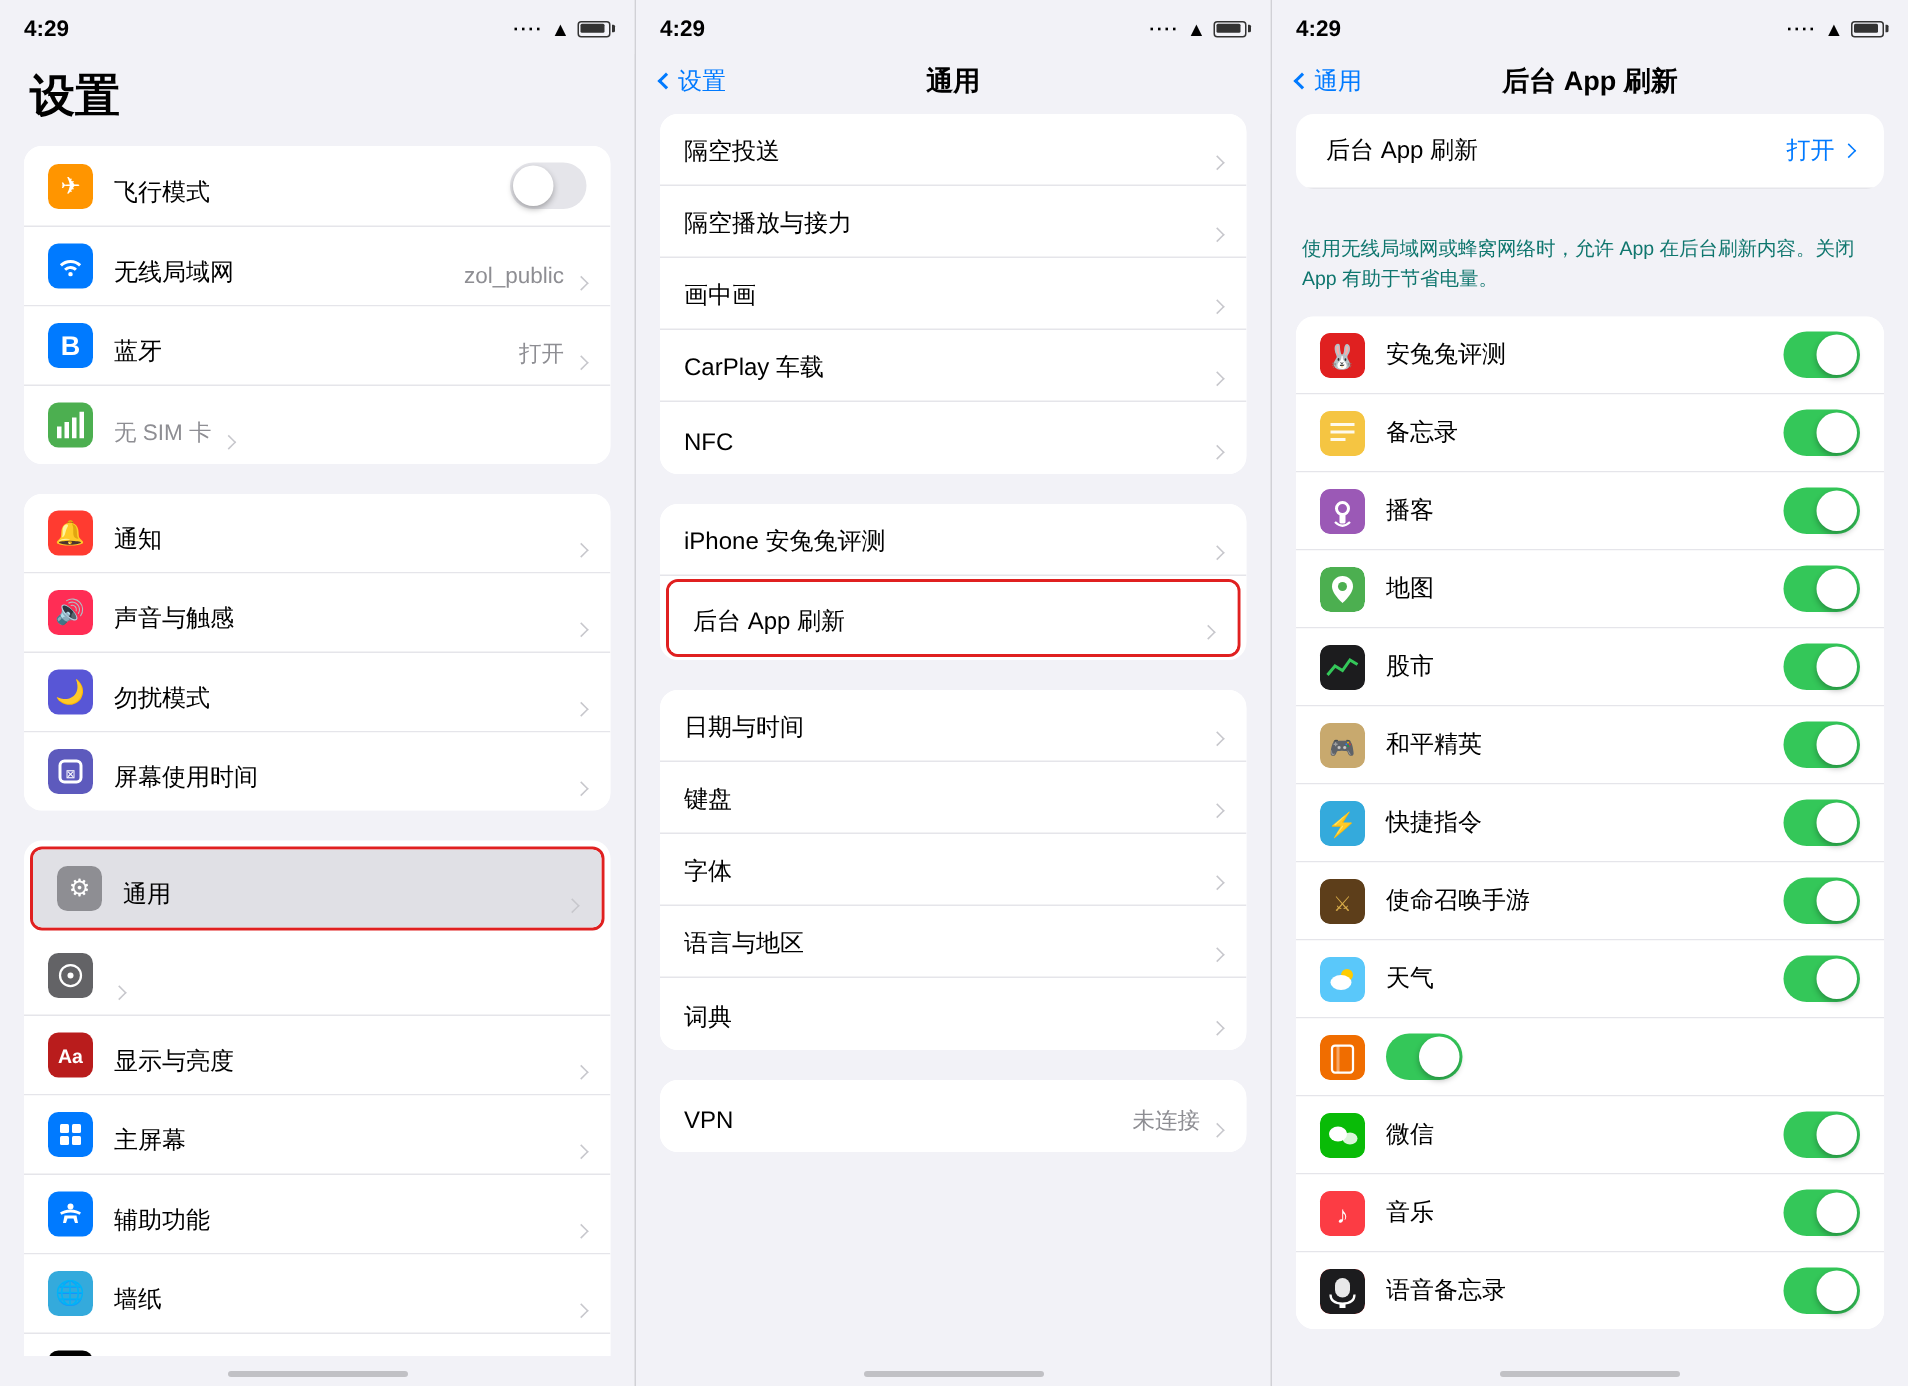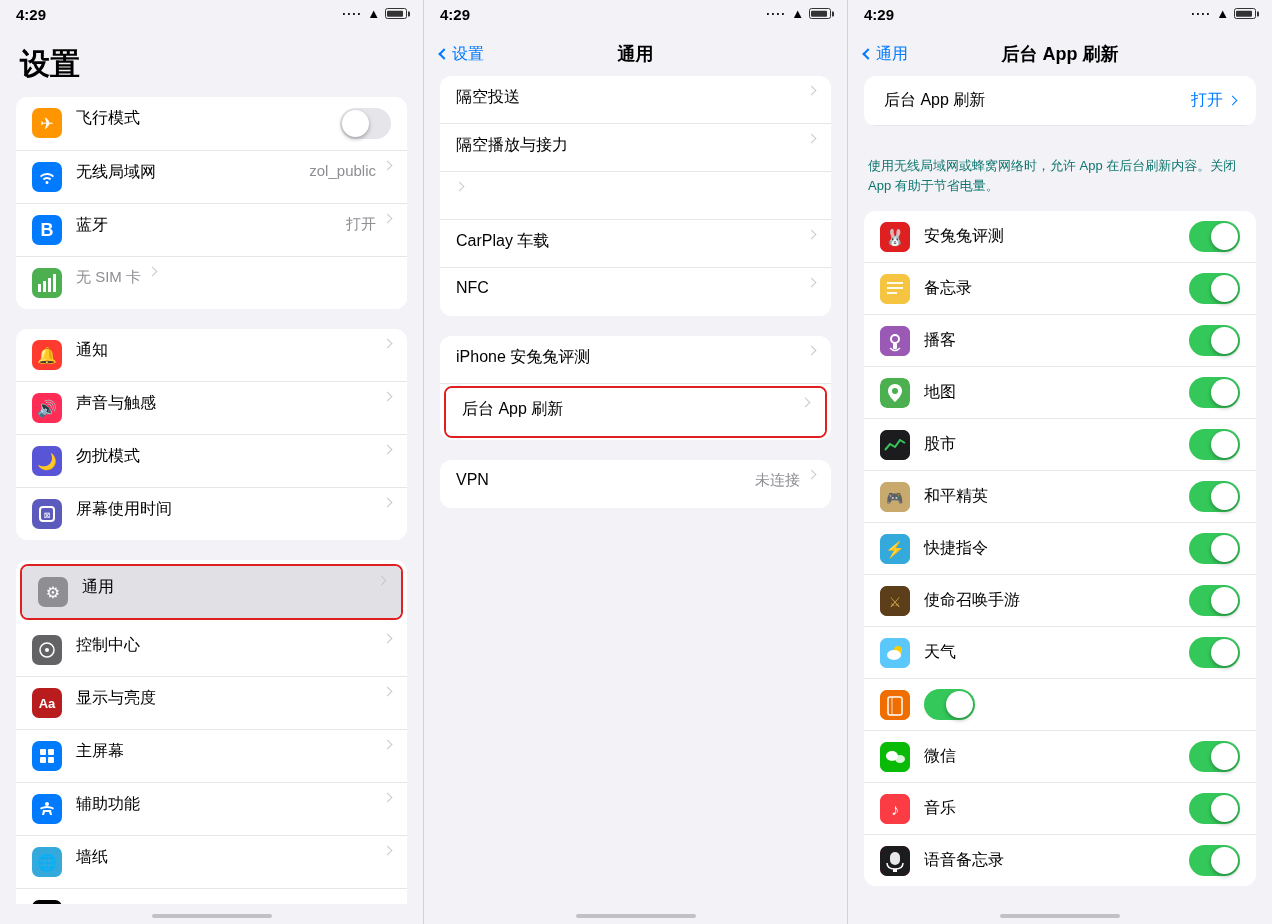--- a/index.html
+++ b/index.html
@@ -17,21 +17,21 @@
     .panel {
       display: flex;
       flex-direction: column;
       height: 924px;
       overflow: hidden;
     }
 
     
     .status-bar {
       display: flex;
-      align-items: flex-start;
+      align-items: center;
       justify-content: space-between;
       padding: 6px 16px 4px;
       background: #f2f2f7;
       font-size: 15px;
       font-weight: 600;
       height: 36px;
       flex-shrink: 0;
     }
     .status-bar .time { font-weight: 700; font-size: 15px; }
     .status-icons { display: flex; align-items: center; gap: 5px; font-size: 12px; }
@@ -127,21 +127,21 @@
       background: #f2f2f7;
     }
     .settings-group {
       background: #fff;
       border-radius: 12px;
       margin: 0 16px 20px;
       overflow: hidden;
     }
     .settings-row {
       display: flex;
-      align-items: flex-start;
+      align-items: flex-end;
       padding: 11px 16px;
       min-height: 48px;
       border-bottom: 0.5px solid #e5e5ea;
       background: #fff;
       cursor: pointer;
       position: relative;
     }
     .settings-row:last-child { border-bottom: none; }
     .settings-row .icon-wrap {
       width: 30px; height: 30px;
@@ -364,21 +364,20 @@
           <span class="chevron-right"></span>
         </div>
       </div>
       <div class="settings-row">
         <div class="icon-wrap" style="background:#636366;">
           <svg width="18" height="18" viewBox="0 0 18 18" fill="white">
               <circle cx="9" cy="9" r="7" fill="none" stroke="white" stroke-width="1.5"></circle>
               <circle cx="9" cy="9" r="2" fill="white"></circle>
             </svg>
         </div>
-        <span class="row-label">控制中心</span>
         <span class="chevron-right"></span>
       </div>
       <div class="settings-row">
         <div class="icon-wrap ic-display" style="font-size:13px;font-weight:bold;color:#fff;">Aa</div>
         <span class="row-label">显示与亮度</span>
         <span class="chevron-right"></span>
       </div>
       <div class="settings-row">
         <div class="icon-wrap" style="background:#007aff;">
           <svg width="18" height="18" viewBox="0 0 18 18" fill="white">
@@ -444,20 +443,21 @@
     <div class="settings-group">
       <div class="settings-row">
         <span class="row-label">隔空投送</span>
         <span class="chevron-right"></span>
       </div>
       <div class="settings-row">
         <span class="row-label">隔空播放与接力</span>
         <span class="chevron-right"></span>
       </div>
       <div class="settings-row">
+        <span class="row-label">画中画</span>
         <span class="chevron-right"></span>
       </div>
       <div class="settings-row">
         <span class="row-label">CarPlay 车载</span>
         <span class="chevron-right"></span>
       </div>
       <div class="settings-row">
         <span class="row-label">NFC</span>
         <span class="chevron-right"></span>
       </div>
@@ -470,20 +470,42 @@
       </div>
 
       <div style="border: 2px solid #e02020; border-radius: 8px; margin: 2px 4px; overflow: hidden;">
         <div class="settings-row">
           <span class="row-label">后台 App 刷新</span>
           <span class="chevron-right"></span>
         </div>
       </div>
     </div>
 
+    <div class="settings-group">
+      <div class="settings-row">
+        <span class="row-label">日期与时间</span>
+        <span class="chevron-right"></span>
+      </div>
+      <div class="settings-row">
+        <span class="row-label">键盘</span>
+        <span class="chevron-right"></span>
+      </div>
+      <div class="settings-row">
+        <span class="row-label">字体</span>
+        <span class="chevron-right"></span>
+      </div>
+      <div class="settings-row">
+        <span class="row-label">语言与地区</span>
+        <span class="chevron-right"></span>
+      </div>
+      <div class="settings-row">
+        <span class="row-label">词典</span>
+        <span class="chevron-right"></span>
+      </div>
+    </div>
 
     <div class="settings-group">
       <div class="settings-row">
         <span class="row-label">VPN</span>
         <span class="row-value">未连接</span>
         <span class="chevron-right"></span>
       </div>
     </div>
   </div>
 

